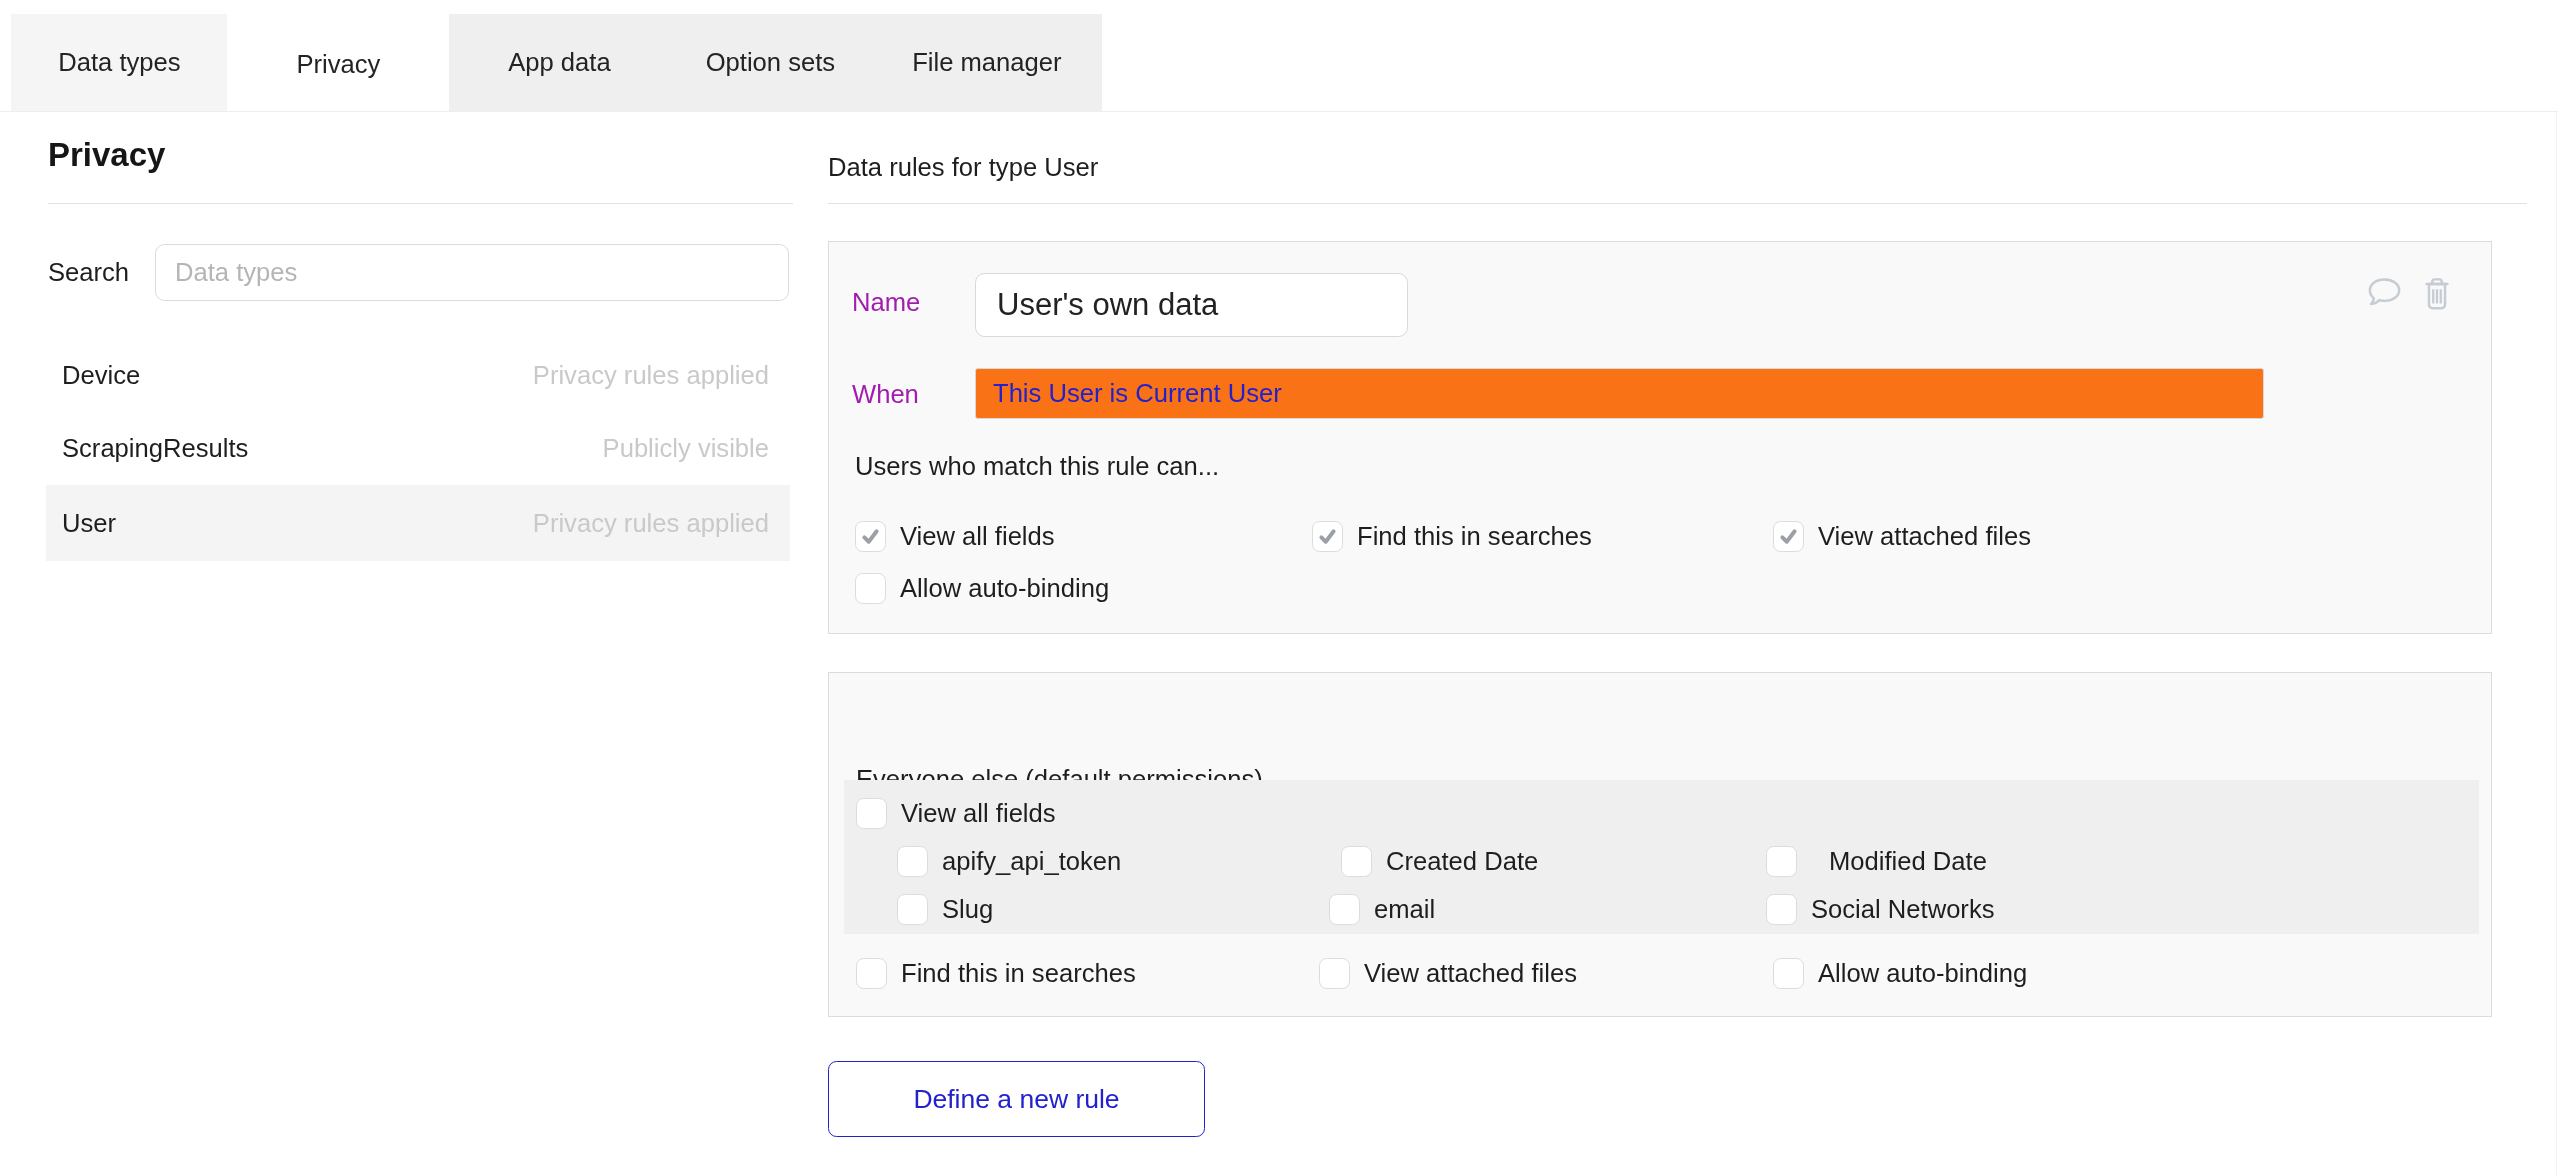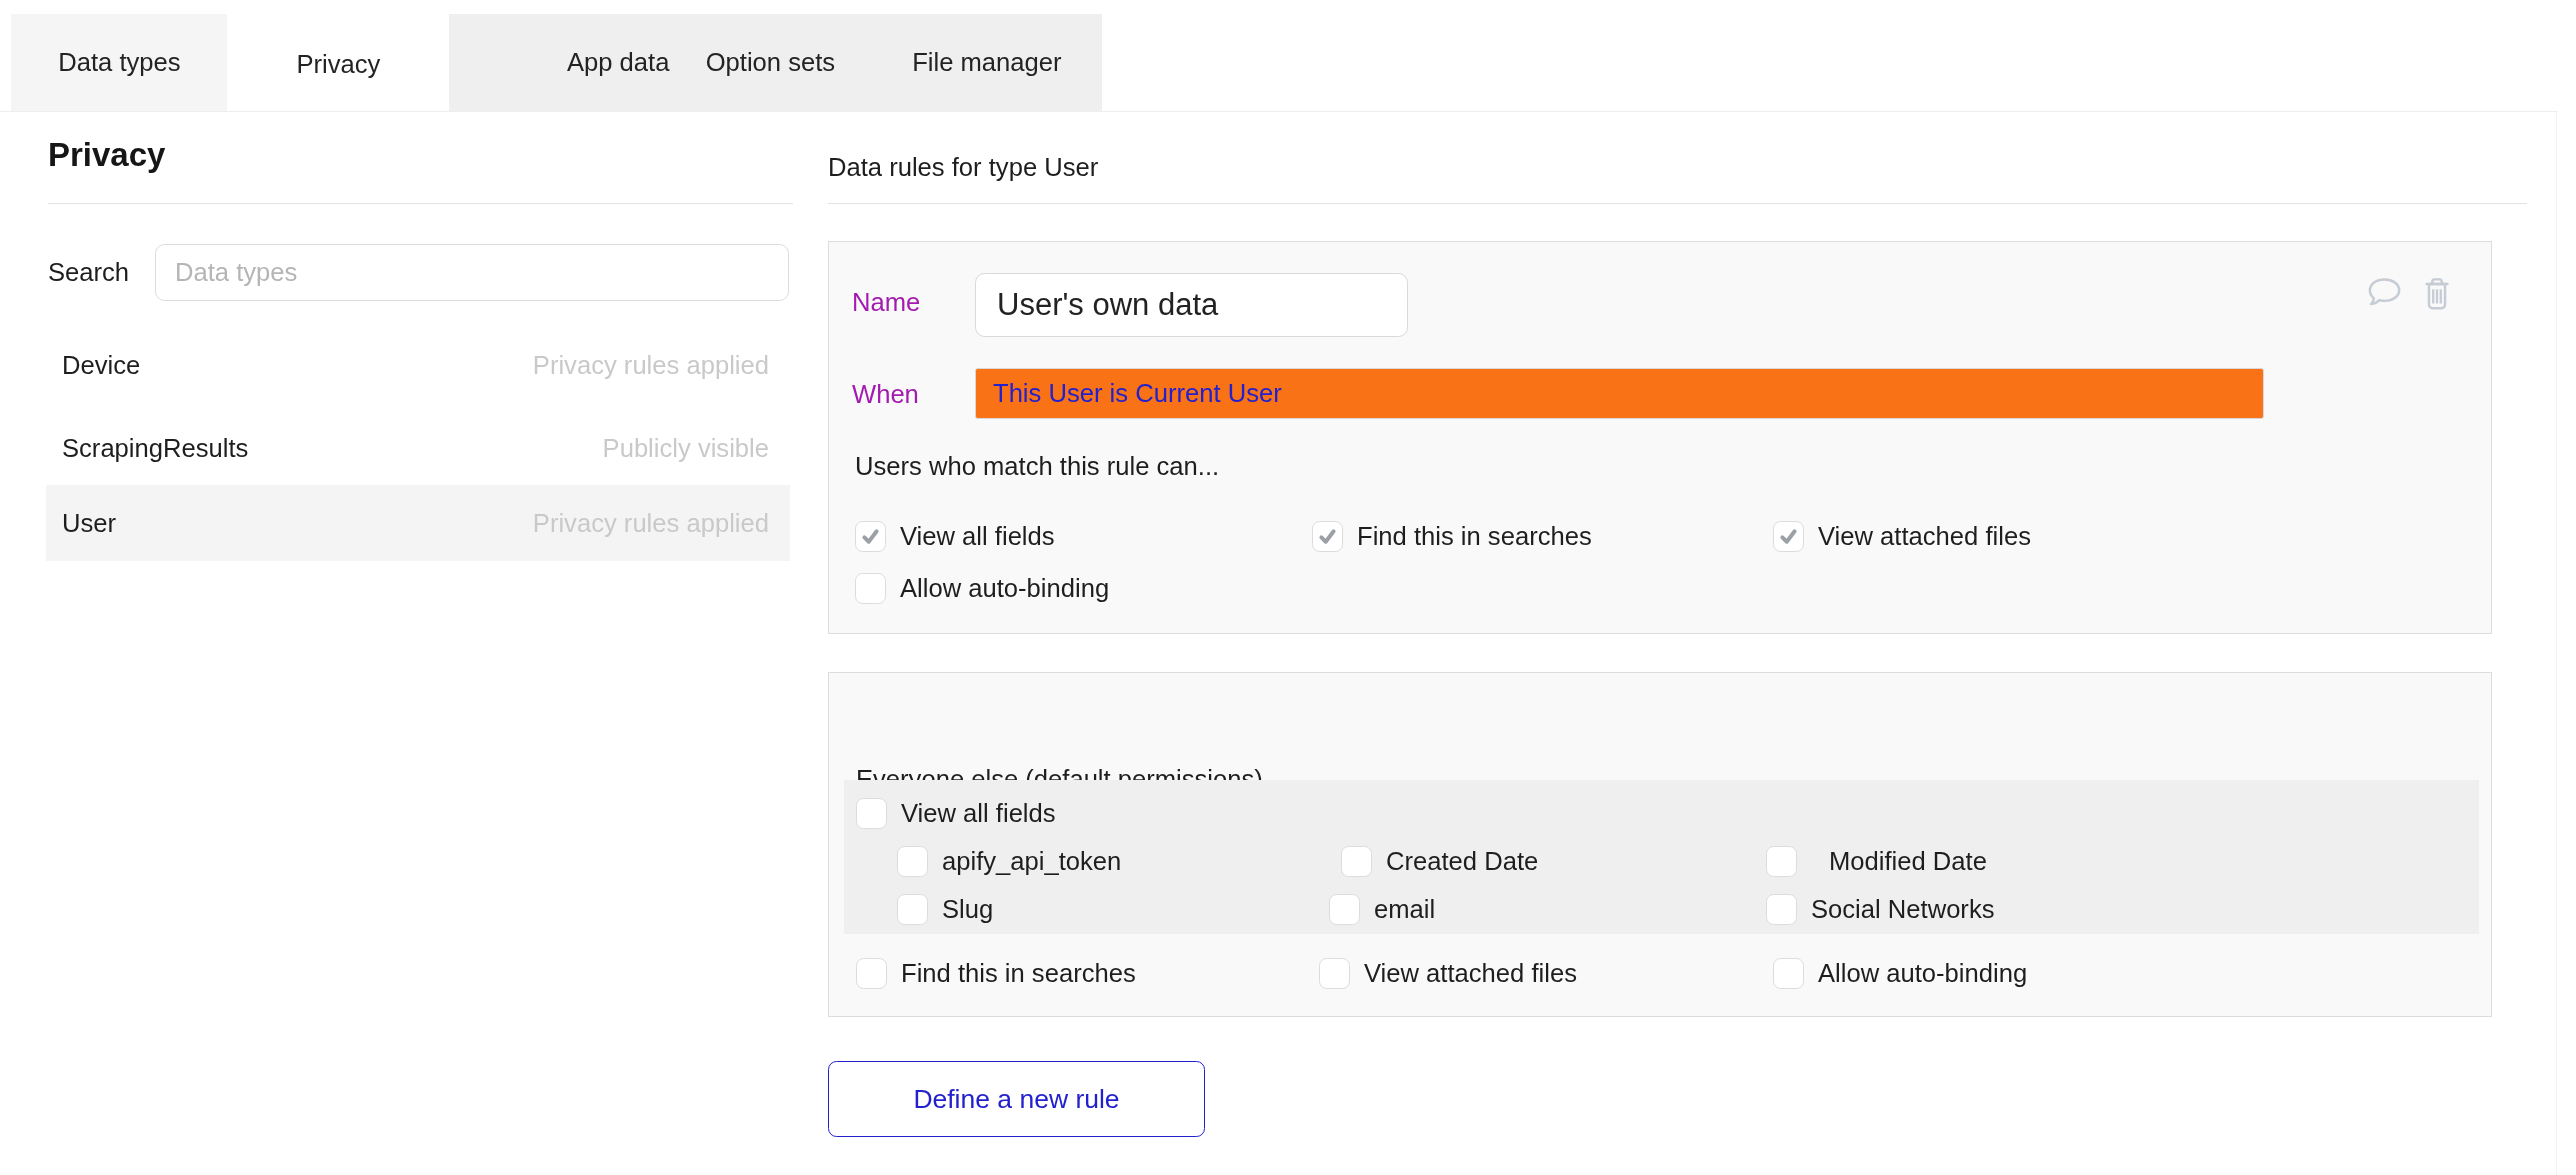--- a/index.html
+++ b/index.html
@@ -52,40 +52,40 @@
 </head>
 <body>
 
 <div class="abs tabbar">
   <div class="tab first" style="width:216px;">
     <span>Data types</span>
   </div>
   <div class="tab active" style="width:222px;">
     <span>Privacy</span>
   </div>
-  <div class="tab" style="width:220px;justify-content:flex-end;">
+  <div class="tab" style="width:220px;">
     <span>App data</span>
   </div>
   <div class="tab" style="width:202px;">
     <span>Option sets</span>
   </div>
   <div class="tab" style="width:231px;">
     <span>File manager</span>
   </div>
 </div>
 <div class="abs bar-underline"></div>
 <div class="abs right-hairline"></div>
 
 <div class="abs panel-title">Privacy</div>
 <div class="abs divider" style="left:48px;top:203px;width:745px;"></div>
 
 <div class="abs search-label">Search</div>
 <input class="abs search-input" type="text" placeholder="Data types" style="">
 
-<div class="abs dt-row" style="top:327px;align-items:center;">
+<div class="abs dt-row" style="top:337px;align-items:center;">
   <span>Device</span>
   <span class="dt-status">Privacy rules applied</span>
 </div>
 <div class="abs dt-row" style="top:410px;">
   <span>ScrapingResults</span>
   <span class="dt-status">Publicly visible</span>
 </div>
 <div class="abs dt-row selected" style="top:485px;">
   <span>User</span>
   <span class="dt-status">Privacy rules applied</span>

